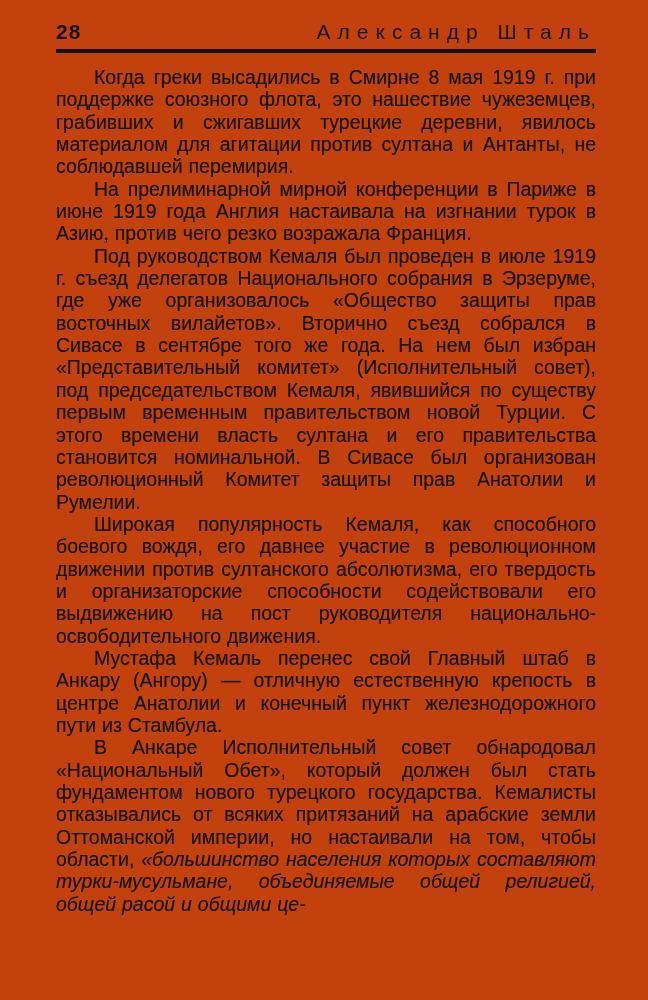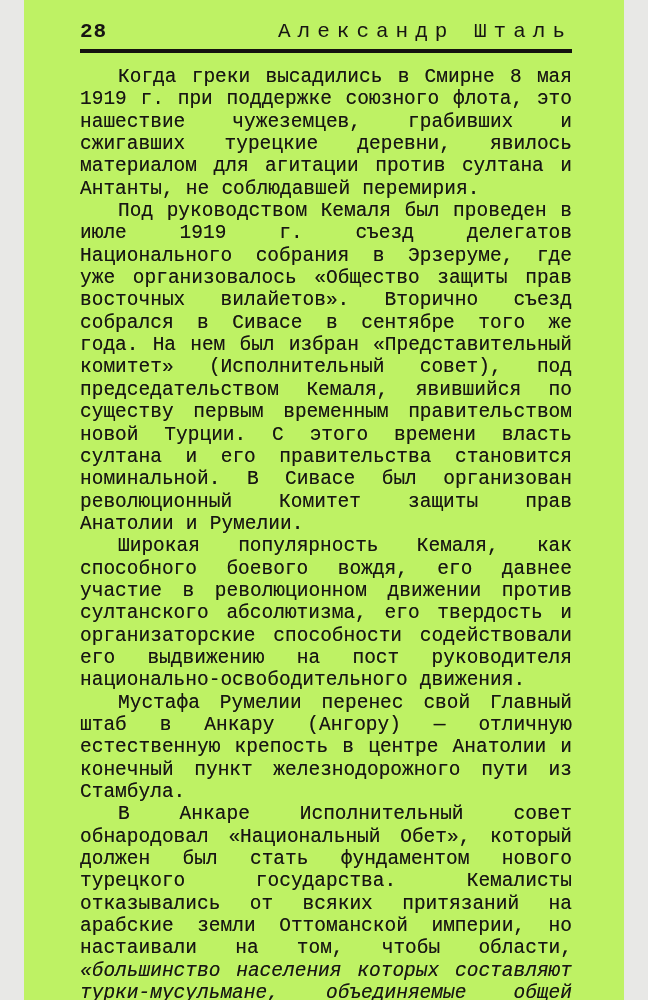--- a/index.html
+++ b/index.html
@@ -2,25 +2,25 @@
 <html lang="ru"><head>
 <meta charset="utf-8">
 <style>
   html, body {
     margin: 0;
     padding: 0;
     background: #e8e8e6;
   }
   .page {
     position: relative;
-    width: 600px;
+    width: 648px;
     height: 1000px;
     margin: 0 auto;
-    background: #bef264;
-    font-family: Liberation Mono, monospace;
+    background: #c2410c;
+    font-family: Liberation Sans, sans-serif;
     color: #171513;
     overflow: hidden;
     box-sizing: border-box;
   }
   .inner {
     padding: 20px 52px 0 56px;
   }
   .header {
     position: relative;
     height: 24px;
@@ -71,22 +71,23 @@
 
     <div class="header">
       <span class="page-number">28</span>
       <div class="running-title">Александр Шталь</div>
     </div>
 
     <div class="header-rule"></div>
 
     <div class="text-body">
       <p>Когда греки высадились в Смирне 8 мая 1919 г. при поддержке союзного флота, это нашествие чужеземцев, грабивших и сжигавших турецкие деревни, явилось материалом для агитации против султана и Антанты, не соблюдавшей перемирия.</p>
+      <p>На прелиминарной мирной конференции в Париже в июне 1919 года Англия настаивала на изгнании турок в Азию, против чего резко возражала Франция.</p>
       <p>Под руководством Кемаля был проведен в июле 1919 г. съезд делегатов Национального собрания в Эрзеруме, где уже организовалось «Общество защиты прав восточных вилайетов». Вторично съезд собрался в Сивасе в сентябре того же года. На нем был избран «Представительный комитет» (Исполнительный совет), под председательством Кемаля, явившийся по существу первым временным правительством новой Турции. С этого времени власть султана и его правительства становится номинальной. В Сивасе был организован революционный Комитет защиты прав Анатолии и Румелии.</p>
       <p>Широкая популярность Кемаля, как способного боевого вождя, его давнее участие в революционном движении против султанского абсолютизма, его твердость и организаторские способности содействовали его выдвижению на пост руководителя национально-освободительного движения.</p>
-      <p>Мустафа Румелии перенес свой Главный штаб в Анкару (Ангору) — отличную естественную крепость в центре Анатолии и конечный пункт железнодорожного пути из Стамбула.</p>
+      <p>Мустафа Кемаль перенес свой Главный штаб в Анкару (Ангору) — отличную естественную крепость в центре Анатолии и конечный пункт железнодорожного пути из Стамбула.</p>
       <p>
         <span>В Анкаре Исполнительный совет обнародовал «Национальный Обет», который должен был стать фундаментом нового турецкого государства. Кемалисты отказывались от всяких притязаний на арабские земли Оттоманской империи, но настаивали на том, чтобы области, </span><span class="it">«большинство населения которых составляют турки-мусульмане, объединяемые общей религией, общей расой и общими це-</span>
       </p>
     </div>
 
   </div>
 </div>
 
 </body></html>

